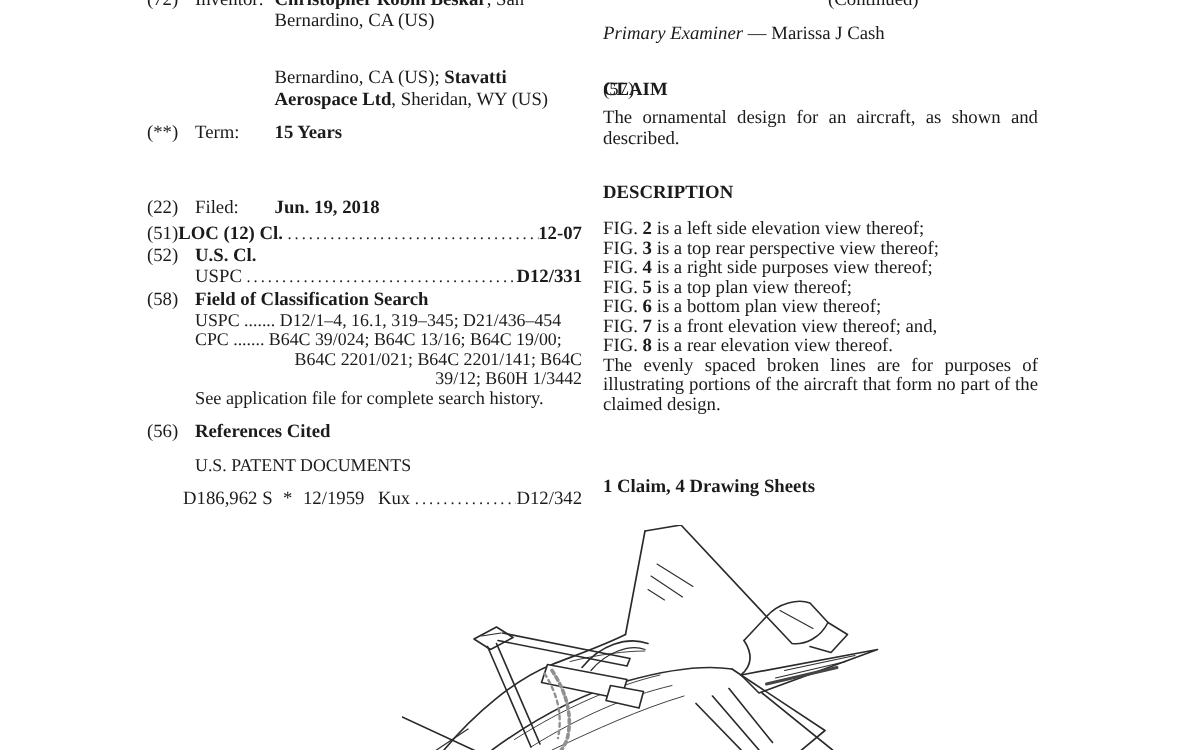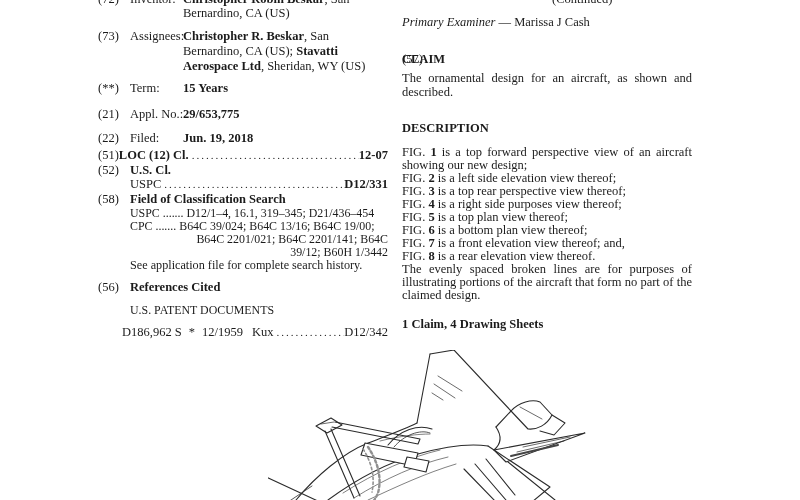--- a/index.html
+++ b/index.html
@@ -29,37 +29,31 @@
 </head>
 <body>
 
 <div id="page">
 
   <div class="ln" style="top:-7px;left:98px">
     <span class="num">(72)</span><span class="lbl">Inventor:</span><span class="b">Christopher Robin Beskar</span><span>, San</span>
   </div>
   <div class="ln" style="top:7px;left:183px">Bernardino, CA (US)</div>
 
-  <div class="ln" style="top:30px;left:98px">
-    <span class="num">(73)</span><span class="lbl">Assignees:</span><span class="b">Christopher R. Beskar</span><span>, San</span>
-  </div>
   <div class="ln" style="top:45px;left:183px">
     <span>Bernardino, CA (US); </span><span class="b">Stavatti</span>
   </div>
   <div class="ln" style="top:60px;left:183px">
     <span class="b">Aerospace Ltd</span><span>, Sheridan, WY (US)</span>
   </div>
 
   <div class="ln" style="top:82px;left:98px">
     <span class="num">(**)</span><span class="lbl">Term:</span><span class="b">15 Years</span>
   </div>
 
-  <div class="ln" style="top:108px;left:98px">
-    <span class="num">(21)</span><span class="lbl">Appl. No.:</span><span class="b">29/653,775</span>
-  </div>
 
   <div class="ln" style="top:132px;left:98px">
     <span class="num">(22)</span><span class="lbl">Filed:</span><span class="b">Jun. 19, 2018</span>
   </div>
 
   <div class="ln flexrow" style="top:149px;left:98px;width:290px">
     <span class="num">(51)</span>
       <span class="b">LOC (12) Cl.</span>
       <span class="dots">................................................................</span>
       <span class="b">12-07</span>
@@ -104,21 +98,20 @@
     </div>
 
     <div class="ln" style="top:53px;left:0">(57)</div>
     <div class="ln b ctr" style="top:53px;left:0;width:290px">CLAIM</div>
 
     <div class="para" style="top:72px;line-height:13.5px">The ornamental design for an aircraft, as shown and described.</div>
 
     <div class="ln b ctr" style="top:122px;left:0;width:290px">DESCRIPTION</div>
 
     <div class="para" style="top:146px;line-height:13px">
-      <div class="figline"><span>FIG.</span> <span class="b">1</span> <span>is a top forward perspective view of an aircraft showing our new design;</span></div>
       <div class="figline"><span>FIG.</span> <span class="b">2</span> <span>is a left side elevation view thereof;</span></div>
       <div class="figline"><span>FIG.</span> <span class="b">3</span> <span>is a top rear perspective view thereof;</span></div>
       <div class="figline"><span>FIG.</span> <span class="b">4</span> <span>is a right side purposes view thereof;</span></div>
       <div class="figline"><span>FIG.</span> <span class="b">5</span> <span>is a top plan view thereof;</span></div>
       <div class="figline"><span>FIG.</span> <span class="b">6</span> <span>is a bottom plan view thereof;</span></div>
       <div class="figline"><span>FIG.</span> <span class="b">7</span> <span>is a front elevation view thereof; and,</span></div>
       <div class="figline"><span>FIG.</span> <span class="b">8</span> <span>is a rear elevation view thereof.</span></div>
       <div class="figline">The evenly spaced broken lines are for purposes of illustrating portions of the aircraft that form no part of the claimed design.</div>
     </div>
 

